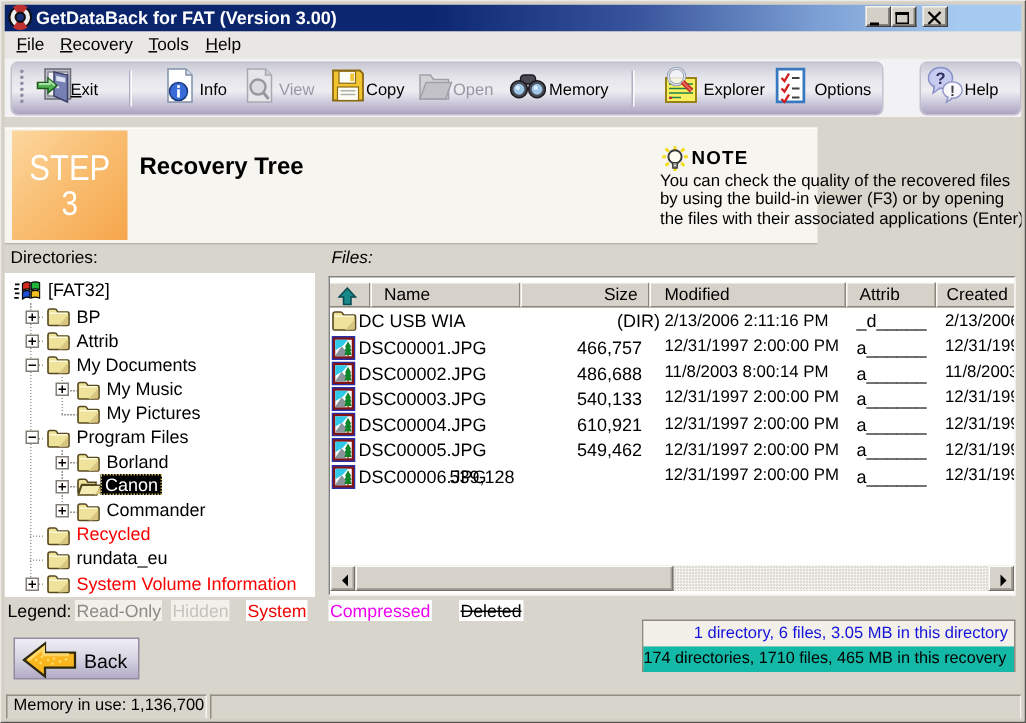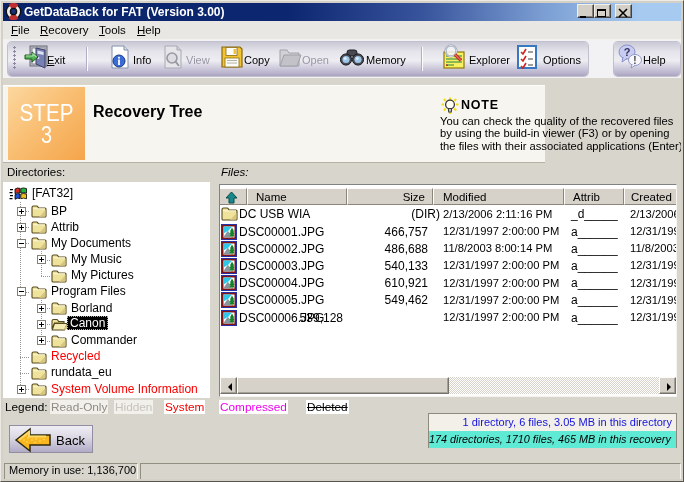--- a/index.html
+++ b/index.html
@@ -82,21 +82,21 @@
 #legend{position:absolute;left:0;top:400px;width:684px;height:15px;font-size:11.8px;}
 #legend span{position:absolute;top:0;height:14px;line-height:14px;padding:0 1px;}
 
 #backbtn{position:absolute;left:9px;top:425px;width:84px;height:28px;
  background:linear-gradient(to bottom,#efedf4 0%,#dbd8e5 45%,#b1abc6 100%);
  border:1px solid #928da1;box-sizing:border-box;font-size:13px;}
 
 #stats{position:absolute;left:428px;top:413px;width:249px;height:35px;
  border:1px solid #8e8a7e;box-sizing:border-box;font-size:11px;text-align:right;}
 #stats .l1{background:#f2f0e9;color:#1512da;height:17px;line-height:17px;padding-right:4px;}
-#stats .l2{background:#5eead4;color:#000;height:17px;line-height:17px;padding-right:21px;font-size:10.8px;white-space:nowrap;font-style:italic;}
+#stats .l2{background:#14b8a6;color:#000;height:17px;line-height:17px;padding-right:21px;font-size:10.8px;white-space:nowrap;}
 
 #statusbar{position:absolute;left:3px;top:460px;width:678px;height:19px;background:#d8d5cc;}
 .spanel{position:absolute;top:3px;height:29px;box-sizing:border-box;
  border-top:1px solid #928e82;border-left:1px solid #928e82;
  border-bottom:1px solid #f6f4ef;border-right:1px solid #f6f4ef;
  font-size:11px;line-height:13px;padding-left:4px;background:#d8d5cc;color:#000;}
 </style></head>
 <body>
 <div id="win">
  <div id="frameA"></div>

